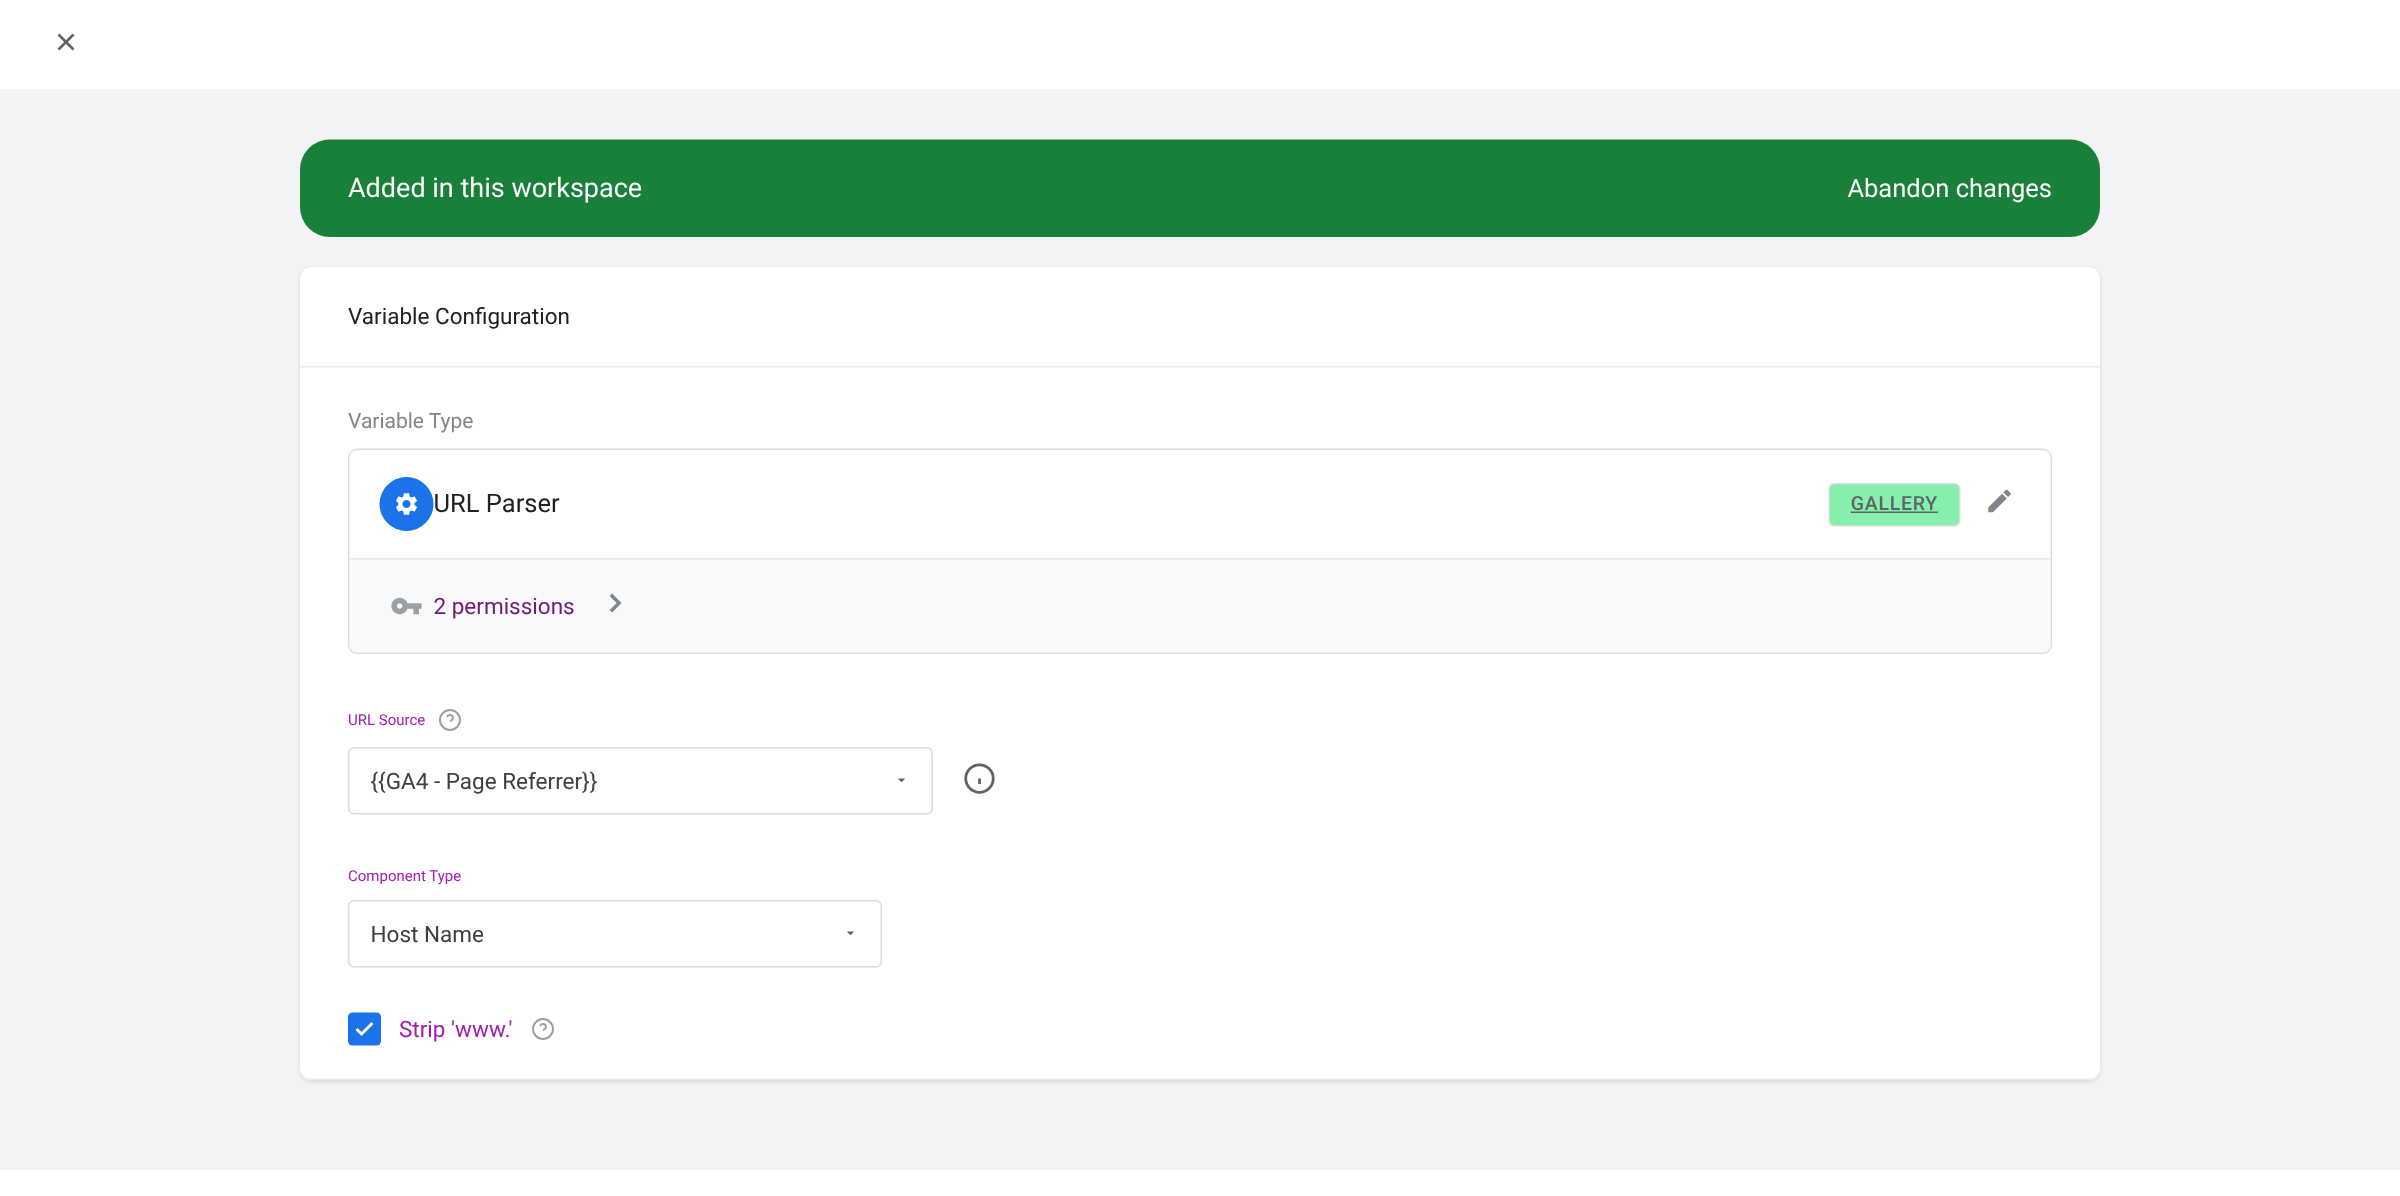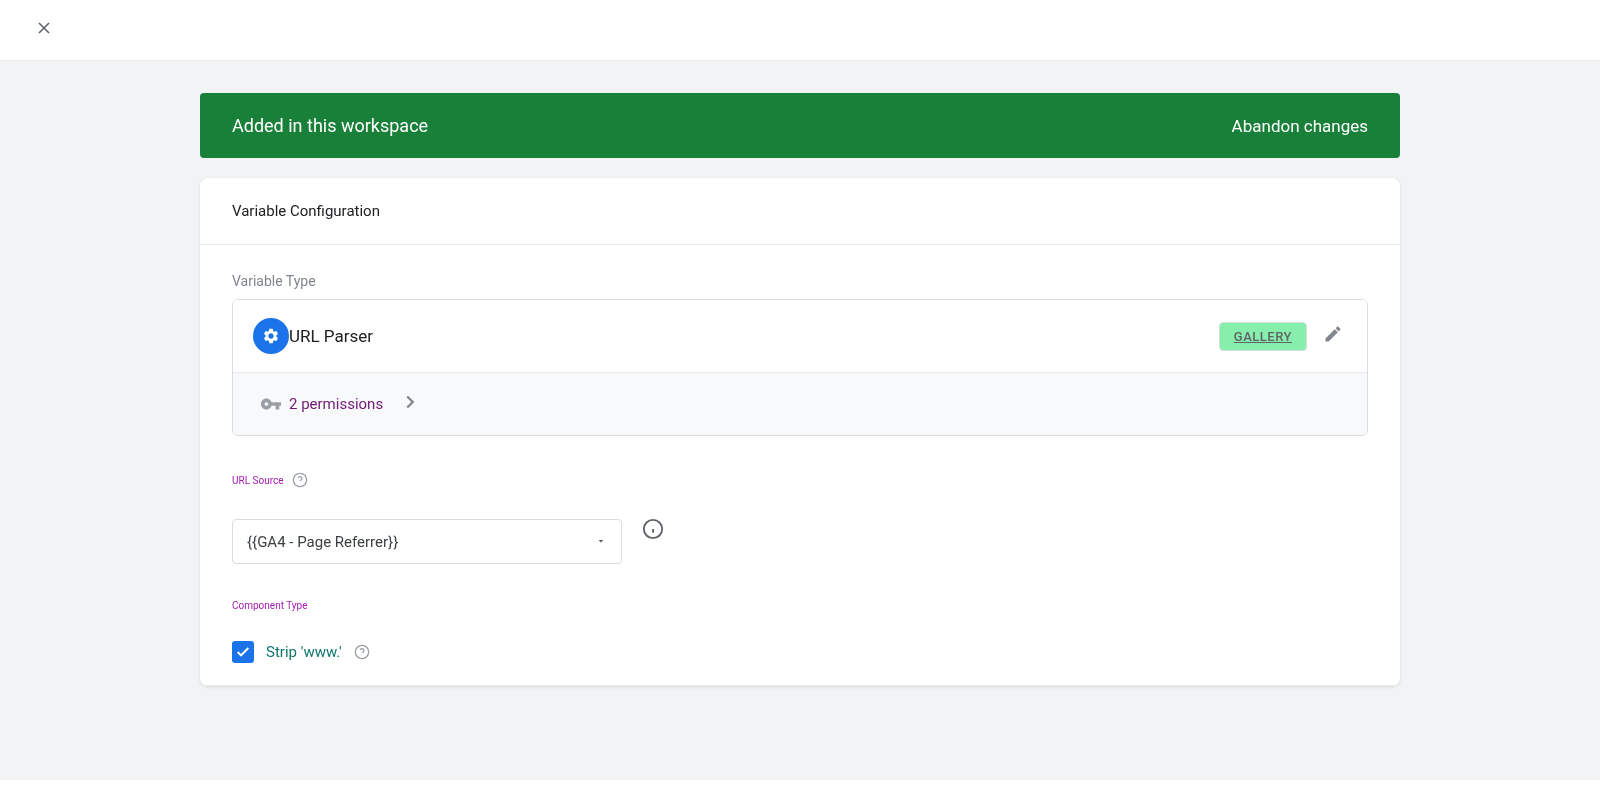--- a/index.html
+++ b/index.html
@@ -54,21 +54,21 @@
       display: flex;
       justify-content: center;
     }
     .content-inner {
       width: 1200px;
     }
     .banner {
       background: #188038;
       color: #fff;
       padding: 22px 32px;
-      border-radius: 4px;
+      border-radius: 20px;
       display: flex;
       align-items: center;
       justify-content: space-between;
       font-size: 18px;
       margin-bottom: 20px;
     }
     .banner-action {
       font-size: 17px;
       cursor: pointer;
     }
@@ -225,21 +225,21 @@
       height: 22px;
       background: #1a73e8;
       border-radius: 3px;
       display: flex;
       align-items: center;
       justify-content: center;
       cursor: pointer;
     }
     .checkbox-label {
       font-size: 15px;
-      color: #0f766e;
+      color: #a21caf;
     }
     .divider {
       border-top: 1px solid #e8eaed;
       margin: 0 -32px;
     }
   </style>
 </head>
 <body>
 
 <div class="header">
@@ -302,41 +302,49 @@
             <span class="field-label">URL Source</span>
             <span class="help-icon">
               <svg width="16" height="16" viewBox="0 0 24 24" fill="none" stroke="currentColor" stroke-width="2">
                 <circle cx="12" cy="12" r="10"></circle>
                 <path d="M9.09 9a3 3 0 0 1 5.83 1c0 2-3 3-3 3"></path>
                 <line x1="12" y1="17" x2="12.01" y2="17"></line>
               </svg>
             </span>
           </div>
           <div class="select-row">
-            <div class="select-box" style="width:390px;margin-top:21px;">
+            <div class="select-box" style="width:390px;">
               <span class="select-value">{{GA4 - Page Referrer}}</span>
               <span class="dropdown-arrow">
                 <svg width="12" height="12" viewBox="0 0 24 24" fill="currentColor">
                   <path d="M7 10l5 5 5-5z"></path>
                 </svg>
               </span>
             </div>
             <span class="info-icon">
               <svg width="22" height="22" viewBox="0 0 24 24" fill="none" stroke="currentColor" stroke-width="2">
                 <circle cx="12" cy="12" r="10"></circle>
                 <line x1="12" y1="16" x2="12" y2="12"></line>
                 <line x1="12" y1="8" x2="12.01" y2="8"></line>
               </svg>
             </span>
           </div>
         </div>
 
         <div class="field-group">
           <div class="label-row">
             <span class="field-label">Component Type</span>
+          </div>
+          <div class="select-box small" style="width:356px;">
+            <span class="select-value">Host Name</span>
+            <span class="dropdown-arrow">
+              <svg width="12" height="12" viewBox="0 0 24 24" fill="currentColor">
+                <path d="M7 10l5 5 5-5z"></path>
+              </svg>
+            </span>
           </div>
         </div>
 
         <div class="checkbox-row">
           <div class="checkbox">
             <svg width="16" height="16" viewBox="0 0 24 24" fill="none" stroke="#fff" stroke-width="3">
               <polyline points="20 6 9 17 4 12"></polyline>
             </svg>
           </div>
           <span class="checkbox-label">Strip 'www.'</span>

